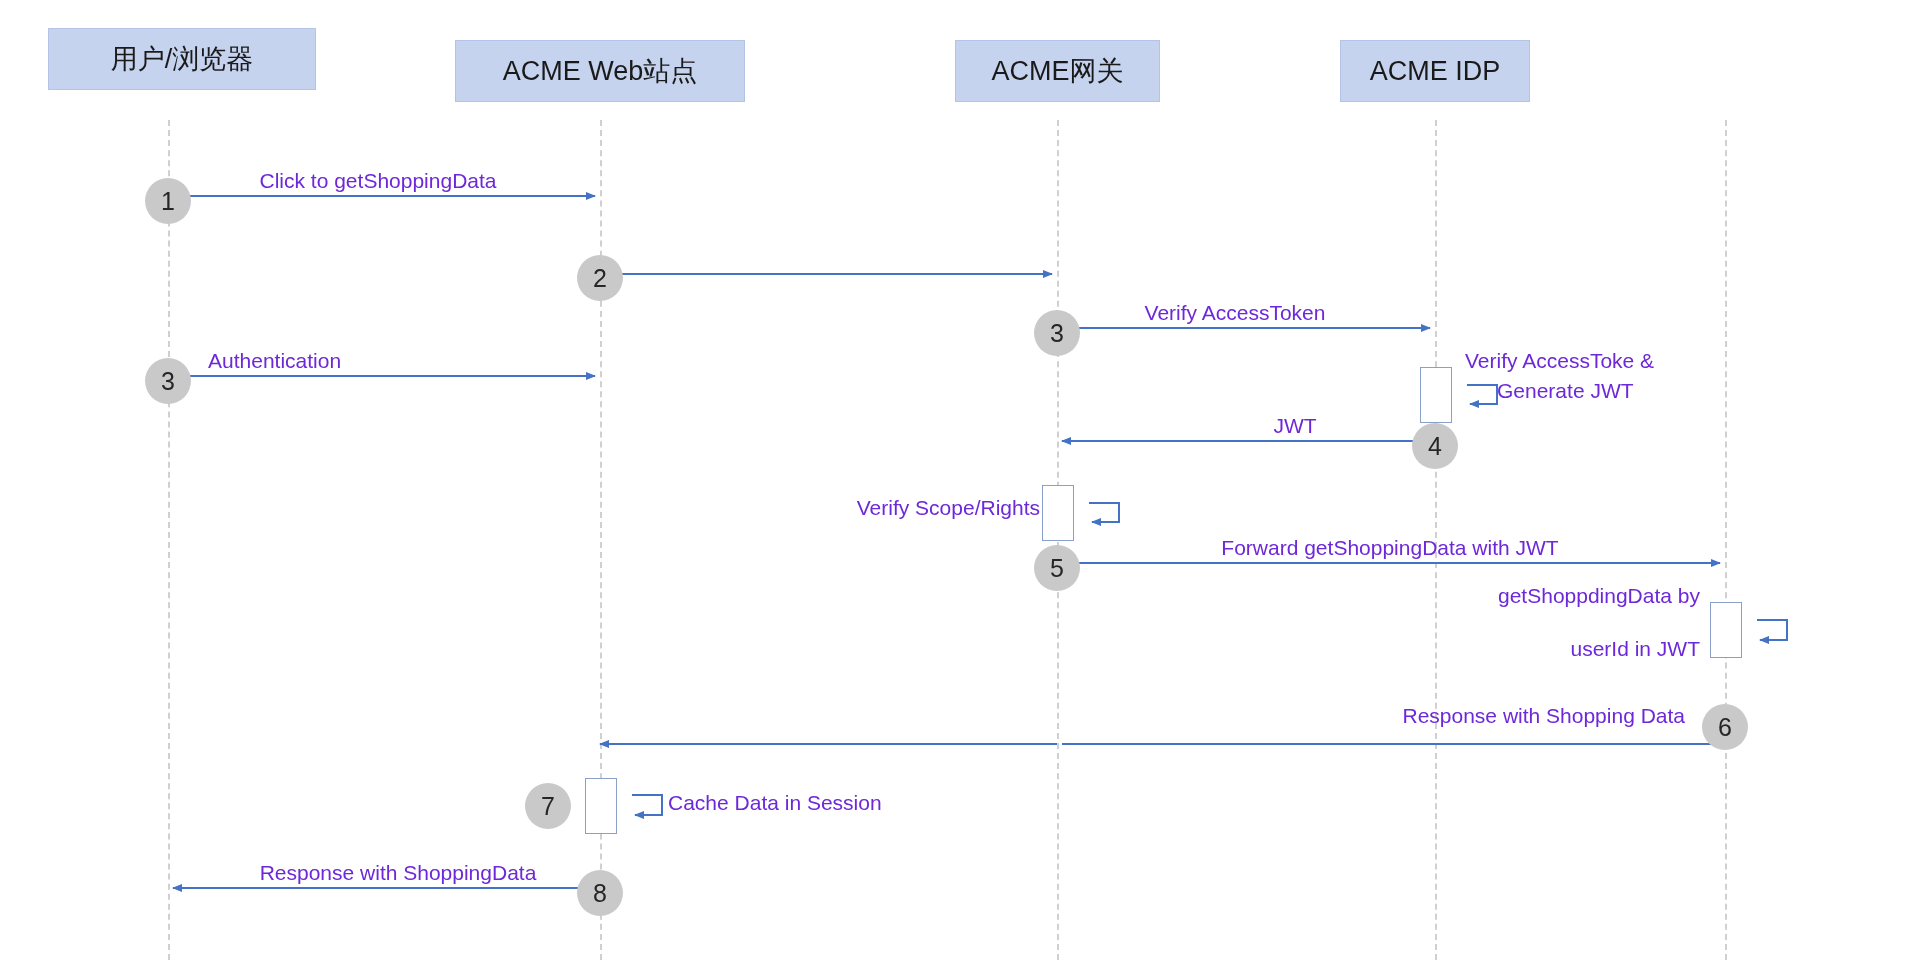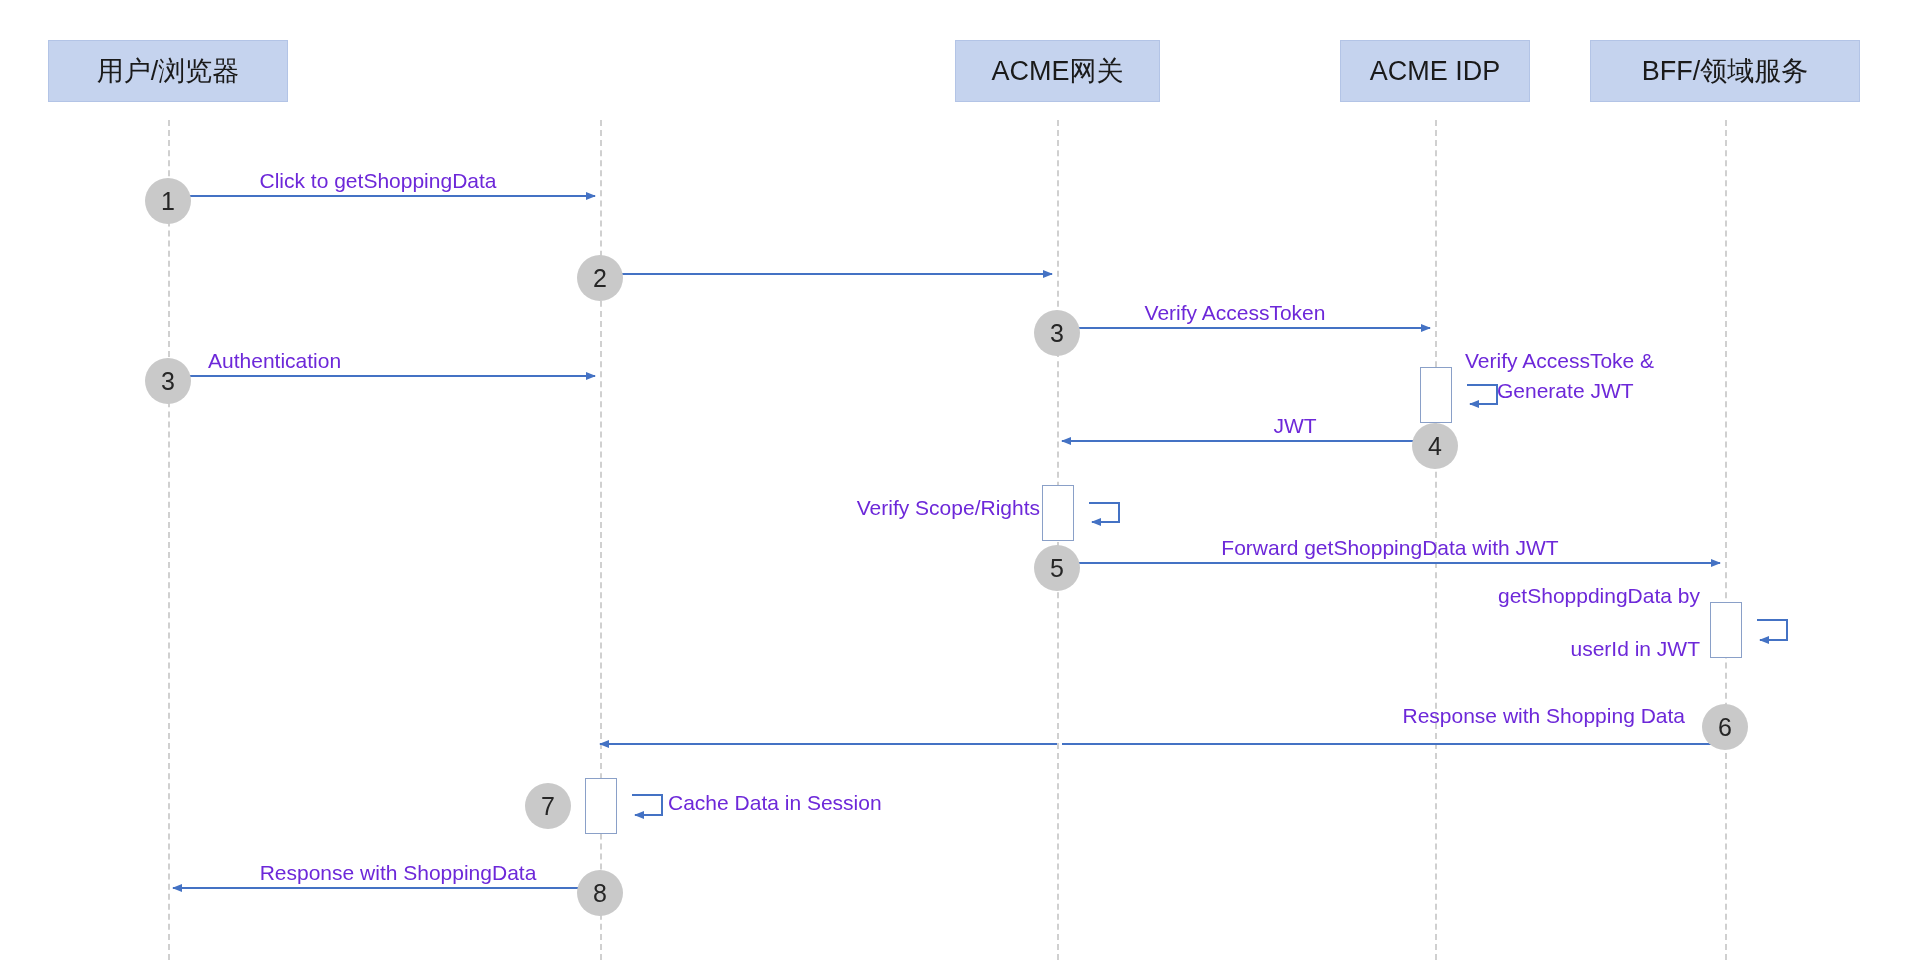--- a/index.html
+++ b/index.html
@@ -81,31 +81,31 @@
 <body>
 
 <div id="canvas">
 
   <div class="lifeline" style="left:168px;"></div>
   <div class="lifeline" style="left:600px;"></div>
   <div class="lifeline" style="left:1057px;"></div>
   <div class="lifeline" style="left:1435px;"></div>
   <div class="lifeline" style="left:1725px;"></div>
 
-  <div class="actor-box" style="left:48px;  top:40px; width:240px;">
+  <div class="actor-box" style="left:48px;  top:28px; width:268px;">
     <span>用户/浏览器</span>
+  </div>
+  <div class="actor-box" style="left:455px; top:40px; width:290px;">
+    <span>ACME Web站点</span>
   </div>
   <div class="actor-box" style="left:955px; top:40px; width:205px;">
     <span>ACME网关</span>
   </div>
   <div class="actor-box" style="left:1340px;top:40px; width:190px;">
     <span>ACME IDP</span>
-  </div>
-  <div class="actor-box" style="left:1590px;top:40px; width:270px;">
-    <span>BFF/领域服务</span>
   </div>
 
   <svg class="arrows" viewBox="0 0 1920 980">
     <defs>
       <marker id="ah" markerWidth="10" markerHeight="8" refX="9" refY="4" orient="auto" markerUnits="userSpaceOnUse">
         <path d="M0,0 L10,4 L0,8 Z" fill="#4472c4"></path>
       </marker>
     </defs>
     <g stroke="#4472c4" stroke-width="2" fill="none" marker-end="url(#ah)">
 

